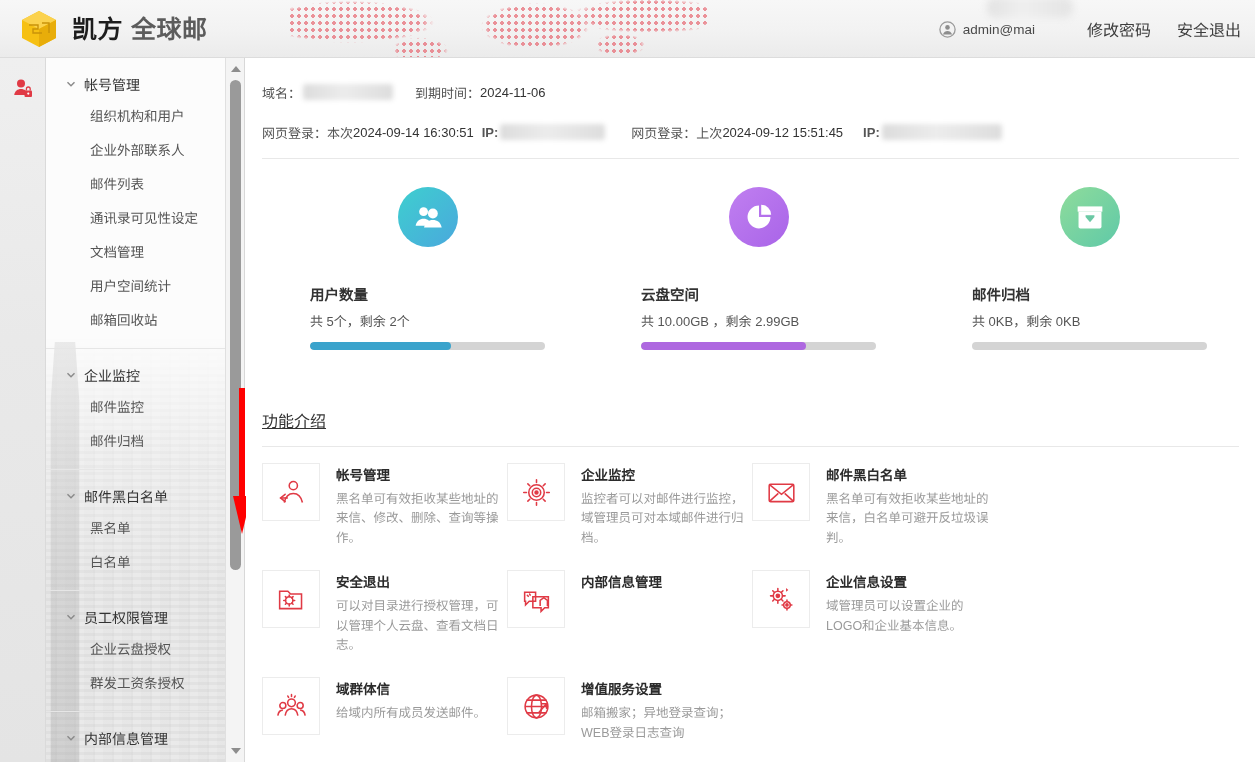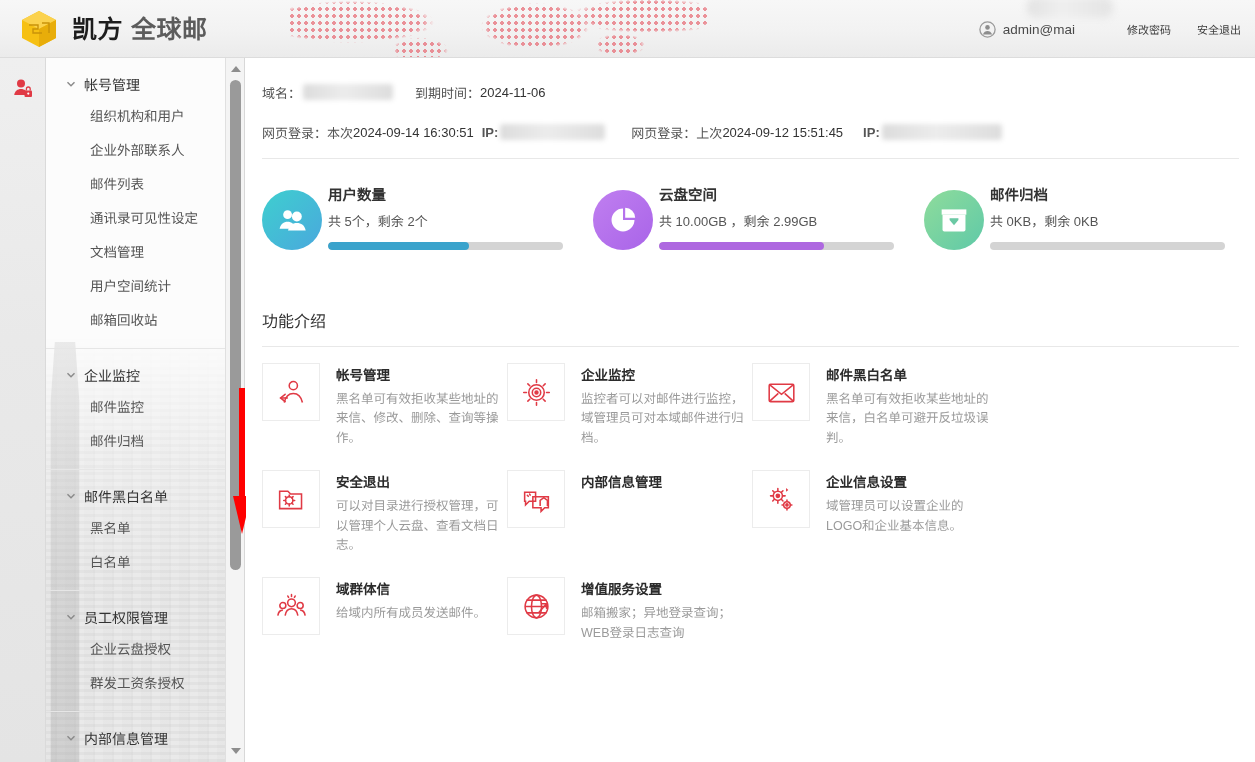--- a/index.html
+++ b/index.html
@@ -44,21 +44,21 @@
   .header-right { position: absolute; right: 14px; top: 0; height: 58px;
                   display:flex; align-items:center; gap: 0px; }
   .hr-user { display:flex; align-items:center; gap:7px; margin-right: 26px; }
   .avatar-ic { width:17px; height:17px; flex:0 0 auto; }
   .hr-user-mail { font-size: 13.5px; color:#4a4a4a; white-space:nowrap; position:relative; }
   .blur-mail {
     position:absolute; left:48px; top:-3px; width: 86px; height: 21px;
     background: linear-gradient(90deg,#e2e2e2,#efefef 40%,#e4e4e4);
     filter: blur(3.5px); border-radius: 9px;
   }
-  .hr-link { font-size: 11px; color:#3d3d3d; text-decoration:none; margin-left: 26px; white-space:nowrap; }
+  .hr-link { font-size: 16px; color:#3d3d3d; text-decoration:none; margin-left: 26px; white-space:nowrap; }
 
   
   .rail {
     position:absolute; left:0; top:58px; width:46px; height:704px;
     background: linear-gradient(180deg,#efefef 0%, #e9e9e9 40%, #e4e4e4 100%);
     border-right: 1px solid #dadada;
   }
   .rail-ic { position:absolute; left:13px; top:20px; width:20px; height:22px; }
 
   
@@ -118,37 +118,37 @@
   .info-line { display:flex; align-items:center; font-size:13px; color:#4a4a4a; height:24px; }
   .info-line .lbl { color:#555; }
   .info-line .val { color:#333; }
   .blur-chip { display:inline-block; height:16px; border-radius:3px;
     background: linear-gradient(90deg,#dcdcdc,#ececec 45%,#dddddd);
     filter: blur(2.6px); vertical-align:middle; }
   .info-divider { margin: 14px 0 0 16px; width: 977px; height:1px; background:#e8e8e8; }
 
   
   .stats { display:flex; padding: 22px 0 0 16px; gap: 0px; }
-  .stat { display:flex; align-items:flex-end; gap:6px; width: 344px; }
+  .stat { display:flex; align-items:center; gap:34px; width: 344px; flex-direction: column; }
   .stat-circle { width:60px; height:60px; border-radius:50%; flex:0 0 auto;
                  display:flex; align-items:center; justify-content:center; margin-top:6px; }
   .c-users { background: linear-gradient(135deg,#3ecfcf 0%, #4aa8dd 100%); }
   .c-disk  { background: linear-gradient(135deg,#c07ff0 0%, #a964e8 100%); }
   .c-arch  { background: linear-gradient(135deg,#8fdc9b 0%, #5fc9a8 100%); }
   .stat-body { flex:1 1 auto; padding-top:2px; }
   .stat-title { font-size:14.5px; font-weight:bold; color:#333; margin-bottom:7px; }
   .stat-sub { font-size:13px; color:#555; margin-bottom:12px; }
   .pbar { width:235px; height:8px; border-radius:4px; background:#d4d4d4; overflow:hidden; }
   .pfill { height:100%; border-radius:4px; }
   .pf-users { background:#3aa3cc; }
   .pf-disk { background:#ae68e0; }
   .pf-arch { background:#d4d4d4; }
 
   
-  .feat-title { font-size:16px; color:#333; padding: 58px 0 0 16px; }
+  .feat-title { font-size:16px; color:#333; padding: 58px 0 0 16px; text-decoration: underline; }
   .feat-divider { margin: 14px 0 0 16px; width: 977px; height:1px; background:#e8e8e8; }
   .feat-grid { display:flex; flex-wrap:wrap; padding: 16px 0 0 16px; width: 993px; }
   .feat { display:flex; gap:16px; width: 245px; margin-bottom: 22px; }
   .feat-ic-box {
     width:58px; height:58px; flex:0 0 auto; border:1px solid #ececec; background:#fff;
     display:flex; align-items:center; justify-content:center;
   }
   .feat-body { flex:1 1 auto; padding-top:1px; }
   .feat-name { font-size:13.5px; font-weight:bold; color:#2b2b2b; margin-bottom:6px; }
   .feat-desc { font-size:12.5px; color:#9a9a9a; line-height:1.55; }

